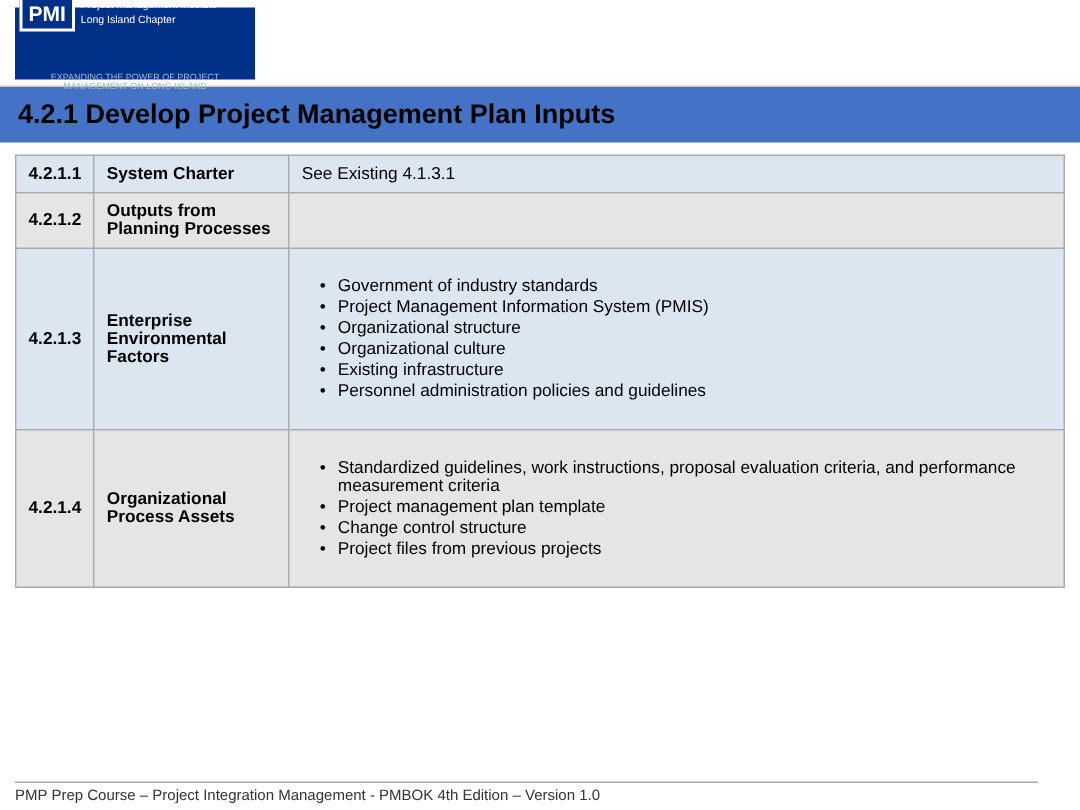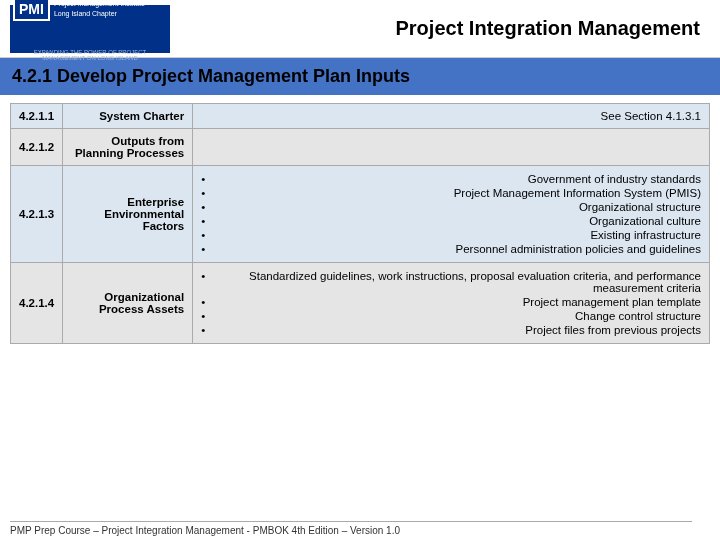--- a/index.html
+++ b/index.html
@@ -93,21 +93,20 @@
       font-size: 11.5px;
     }
 
     table, td {
       border: 1px solid #aaa;
     }
 
     td {
       padding: 6px 8px;
       vertical-align: top;
-      text-align: right;
     }
 
     .row-num {
       font-weight: bold;
       white-space: nowrap;
       width: 50px;
       vertical-align: middle;
     }
 
     .row-label {
@@ -116,21 +115,21 @@
       vertical-align: middle;
     }
 
     .row-content {
       vertical-align: top;
     }
 
     .bullet-list {
       list-style: none;
       padding: 0;
-      margin: 0;
+      margin: 12px;
     }
 
     .bullet-list li {
       padding: 1px 0;
       padding-left: 12px;
       position: relative;
     }
 
     .bullet-list li::before {
       content: "•";
@@ -164,32 +163,31 @@
       <div class="logo-top">
         <div class="logo-pmi-square">PMI</div>
         <div class="logo-text-right">
           <span>Project Management Institute</span><br>
           <span>Long Island Chapter</span>
         </div>
       </div>
       <div class="logo-bottom">EXPANDING THE POWER OF PROJECT MANAGEMENT ON LONG ISLAND</div>
     </div>
   </div>
-  <div class="header-title">Project Integration Management</div>
 </div>
 
 <div class="page-title">4.2.1 Develop Project Management Plan Inputs</div>
 
 <div class="main-content">
   <table>
     <tbody id="table-body">
         <tr>
           <td class="row-num row-even">4.2.1.1</td>
           <td class="row-label row-even">System Charter</td>
-          <td class="row-content row-even"><span>See Section 4.1.3.1</span></td>
+          <td class="row-content row-even"><span>See Existing 4.1.3.1</span></td>
         </tr>
         <tr>
           <td class="row-num row-odd">4.2.1.2</td>
           <td class="row-label row-odd">Outputs from Planning Processes</td>
           <td class="row-content row-odd"></td>
         </tr>
         <tr>
           <td class="row-num row-even">4.2.1.3</td>
           <td class="row-label row-even">Enterprise Environmental Factors</td>
           <td class="row-content row-even">

